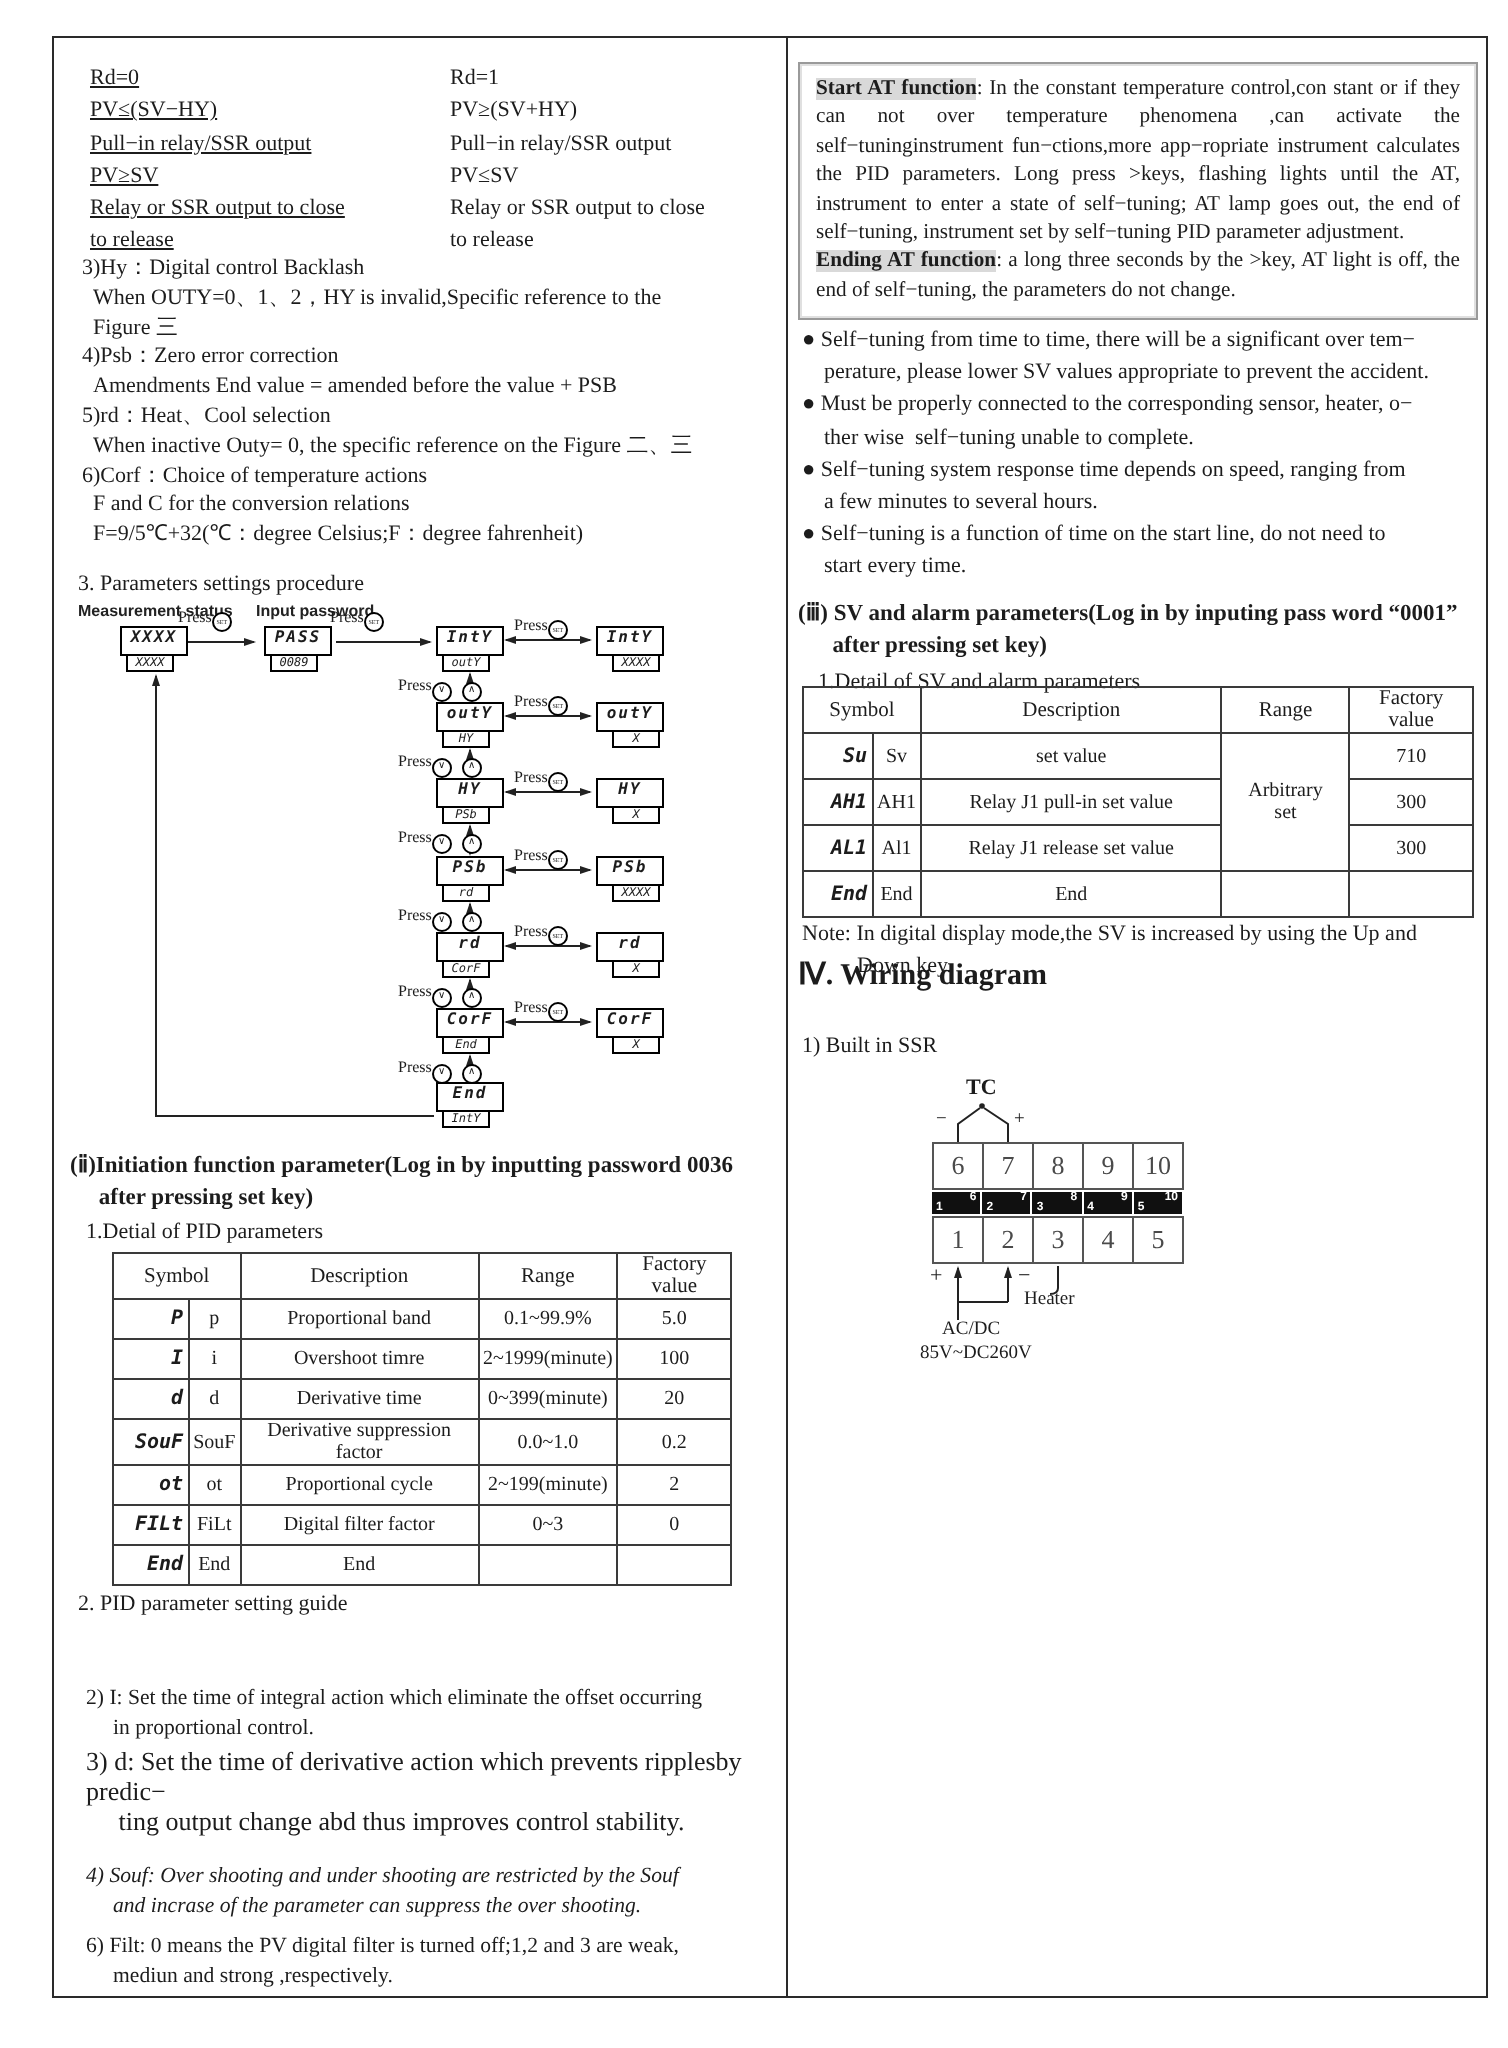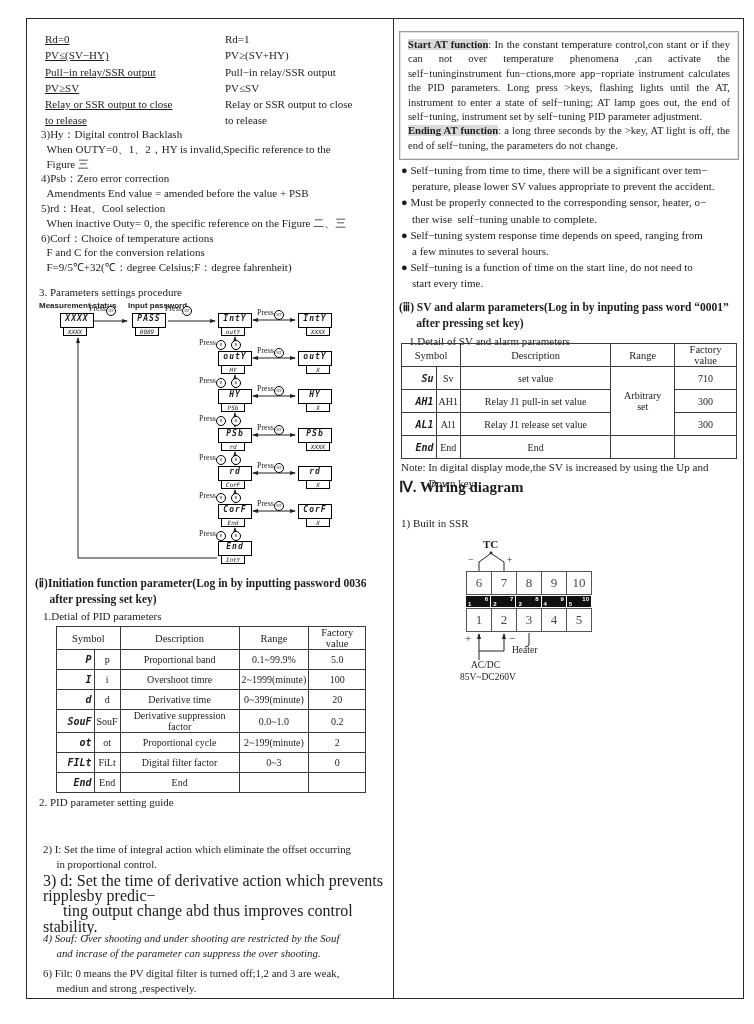--- a/index.html
+++ b/index.html
@@ -265,21 +265,21 @@
           <td>End</td>
           <td></td>
           <td></td>
         </tr>
   </tbody>
     </table>
 
   <div class="abs t11" style="left:12px;top:775px;">2. PID parameter setting guide</div>
   <div class="abs pre" style="left:16px;top:823px;width:348px;font-size:10.8px;line-height:15.2px;">2) I: Set the time of integral action which eliminate the offset occurring
      in proportional control.</div>
-  <div class="abs pre" style="left:16px;top:854px;width:348px;font-size:16px;line-height:15.2px;">3) d: Set the time of derivative action which prevents ripplesby predic−
+  <div class="abs pre" style="left:16px;top:854px;width:348px;font-size:13px;line-height:15.2px;">3) d: Set the time of derivative action which prevents ripplesby predic−
      ting output change abd thus improves control stability.</div>
   <div class="abs pre" style="left:16px;top:912px;width:348px;font-size:10.8px;line-height:15.2px;font-style:italic;">4) Souf: Over shooting and under shooting are restricted by the Souf
      and incrase of the parameter can suppress the over shooting.</div>
   <div class="abs pre" style="left:16px;top:947px;width:348px;font-size:10.8px;line-height:15.2px;">6) Filt: 0 means the PV digital filter is turned off;1,2 and 3 are weak,
      mediun and strong ,respectively.</div>
 
   <div class="at-box">
     <p><span class="hl">Start AT function</span><span>: In the constant temperature control,con stant or if they can not over temperature phenomena ,can activate the self−tuninginstrument fun−ctions,more app−ropriate instrument calculates the PID parameters. Long press &gt;keys, flashing lights until the AT, instrument to enter a state of self−tuning; AT lamp goes out, the end of self−tuning, instrument set by self−tuning PID parameter adjustment.</span></p>
     <p><span class="hl">Ending AT function</span><span>: a long three seconds by the &gt;key, AT light is off, the end of self−tuning, the parameters do not change.</span></p>
   </div>

